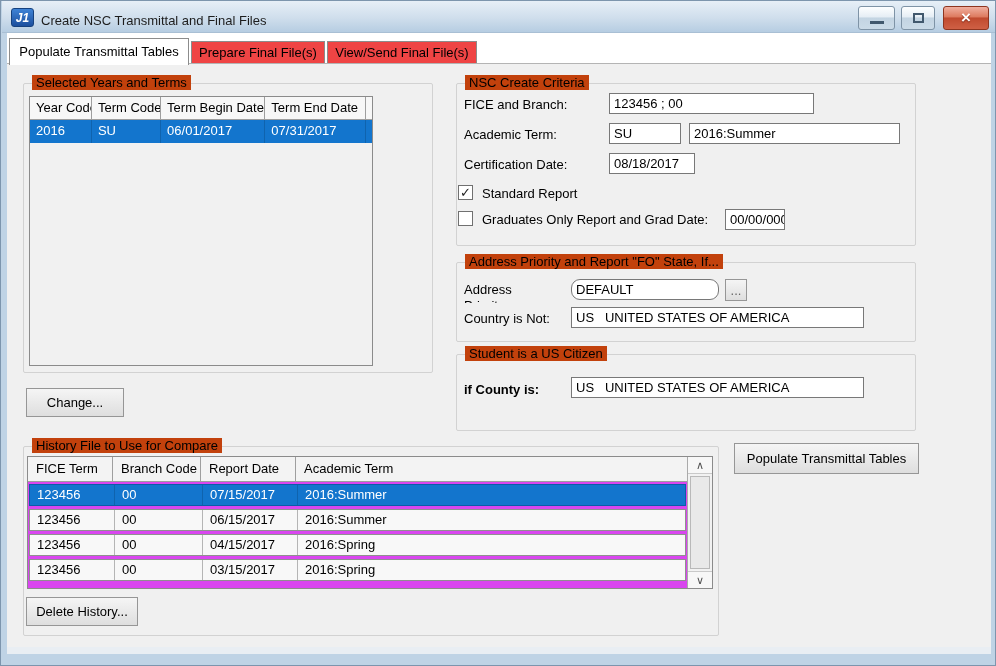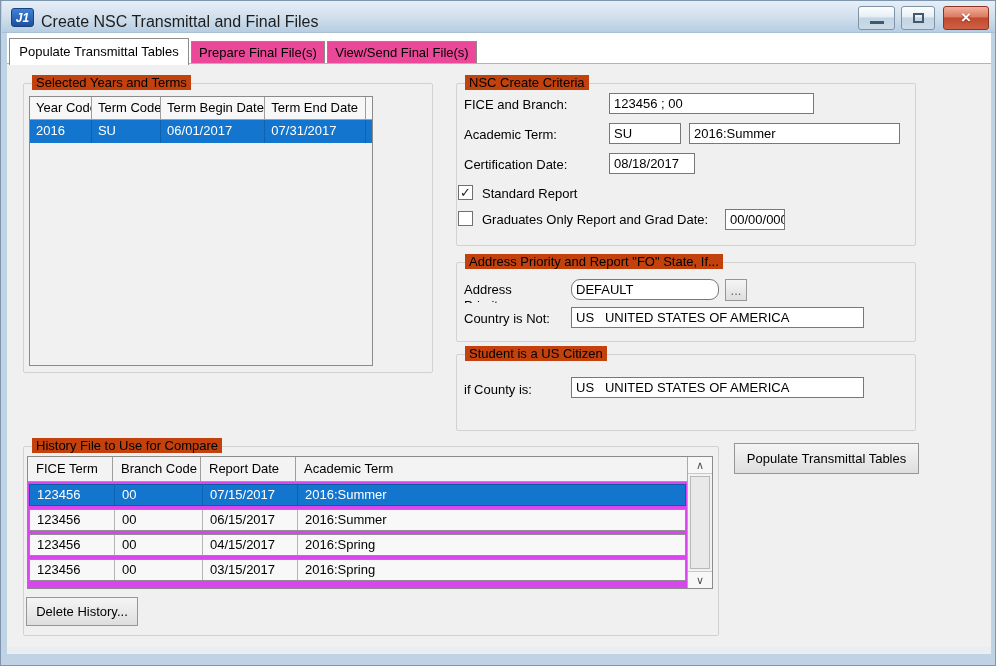--- a/index.html
+++ b/index.html
@@ -5,33 +5,33 @@
   html,body{margin:0;padding:0;background:#d8d8d8;font-family:"Liberation Sans",sans-serif;}
   *{box-sizing:border-box;}
   .window{position:relative;width:996px;height:666px;background:#bfd3e5;border:1px solid #7d95ad;overflow:hidden;}
 
   
   .titlebar{position:absolute;left:1px;top:0;width:994px;height:32px;
     background:linear-gradient(#e7eff7,#cfdeec 55%,#b6cde2);border-bottom:1px solid #a9bfd4;}
   .app-icon{position:absolute;left:9px;top:7px;width:23px;height:19px;border-radius:3px;
     background:linear-gradient(#3e83d6,#1c4f9e);color:#fff;font-weight:bold;font-style:italic;
     font-size:12px;line-height:19px;text-align:center;border:1px solid #16427f;}
-  .title-text{position:absolute;left:39px;top:12px;font-size:16px;color:#1d1d1d;}
+  .title-text{position:absolute;left:39px;top:12px;font-size:13px;color:#1d1d1d;}
   .cap-btn{position:absolute;top:5px;height:24px;border:1px solid #7e93a6;border-radius:3px;
     background:linear-gradient(#fdfeff,#e6eef5 45%,#c3d4e2 50%,#cbdbe8);display:flex;align-items:center;justify-content:center;}
   .btn-min{left:856px;width:37px;}
   .btn-max{left:899px;width:34px;}
   .btn-close{left:941px;width:46px;background:linear-gradient(#f0b0a0,#dd7a5f 45%,#c04a2f 50%,#cf6045);border:1px solid #8e3520;}
   .glyph-min{width:14px;height:3px;background:#41586d;margin-top:8px;}
   .glyph-max{width:11px;height:10px;border:2px solid #41586d;background:transparent;}
   .glyph-close{color:#fff;font-size:17px;font-weight:bold;line-height:20px;text-shadow:0 1px 1px #7c2413;}
 
   
   .tabstrip{position:absolute;left:6px;top:32px;width:984px;height:31px;background:#fff;}
-  .tab{position:absolute;font-size:13px;color:#000;text-align:center;background:#ec4899;
+  .tab{position:absolute;font-size:13px;color:#000;text-align:center;background:#ef4444;
     border:1px solid #8c8c8c;border-bottom:none;}
   .tab-active{left:2px;top:5px;height:27px;width:180px;line-height:25px;background:#fff;z-index:3;}
   .tab-i2{left:184px;top:8px;height:23px;width:134px;line-height:22px;}
   .tab-i3{left:320px;top:8px;height:23px;width:150px;line-height:22px;}
   .page{position:absolute;left:6px;top:62px;width:984px;height:584px;background:#f0f0f0;border-top:1px solid #b4b4b4;}
   .bottom-strip{position:absolute;left:6px;top:646px;width:984px;height:7px;background:#e9eef3;}
 
   
   .groupbox{position:absolute;border:1px solid #d2d2d2;border-radius:2px;}
   .group-label{position:absolute;top:-9px;left:8px;background:#c2410c;padding:0 4px;font-size:13px;color:#000;white-space:nowrap;}
@@ -116,20 +116,21 @@
       <div class="cell c5"></div>
     </div>
     <div class="sy-row">
       <div class="cell c1">2016</div>
       <div class="cell c2">SU</div>
       <div class="cell c3">06/01/2017</div>
       <div class="cell c4">07/31/2017</div>
       <div class="cell c5"></div>
     </div>
   </div>
+  <div class="btn" style="left:25px;top:387px;width:98px;height:29px;">Change...</div>
 
   <div class="groupbox" style="left:455px;top:82px;width:460px;height:163px;">
     <div class="group-label">NSC Create Criteria</div>
   </div>
   <div class="lbl" style="left:463px;top:96px;">FICE and Branch:</div>
   <div class="textbox" style="left:608px;top:92px;width:205px;">123456 ; 00</div>
   <div class="lbl" style="left:463px;top:126px;">Academic Term:</div>
   <div class="textbox" style="left:608px;top:122px;width:72px;">SU</div>
   <div class="textbox" style="left:688px;top:122px;width:211px;">2016:Summer</div>
   <div class="lbl" style="left:463px;top:156px;">Certification Date:</div>
@@ -150,21 +151,21 @@
   <div class="textbox" style="left:570px;top:278px;width:148px;border-radius:9px;">DEFAULT</div>
   <div class="btn" style="left:724px;top:278px;width:22px;height:22px;color:#666;">
     <span>...</span>
   </div>
   <div class="lbl" style="left:463px;top:310px;">Country is Not:</div>
   <div class="textbox" style="left:570px;top:306px;width:293px;">US   UNITED STATES OF AMERICA</div>
 
   <div class="groupbox" style="left:455px;top:353px;width:460px;height:77px;">
     <div class="group-label">Student is a US Citizen</div>
   </div>
-  <div class="lbl" style="left:463px;top:381px;">if County is:</div>
+  <div class="lbl" style="left:463px;top:381px;font-weight:bold;">if County is:</div>
   <div class="textbox" style="left:570px;top:376px;width:293px;">US   UNITED STATES OF AMERICA</div>
 
   <div class="groupbox" style="left:22px;top:445px;width:696px;height:190px;">
     <div class="group-label">History File to Use for Compare</div>
   </div>
   <div class="hist-wrap">
     <div class="hist-header">
       <div class="cell h1">FICE Term</div>
       <div class="cell h2">Branch Code</div>
       <div class="cell h3">Report Date</div>

